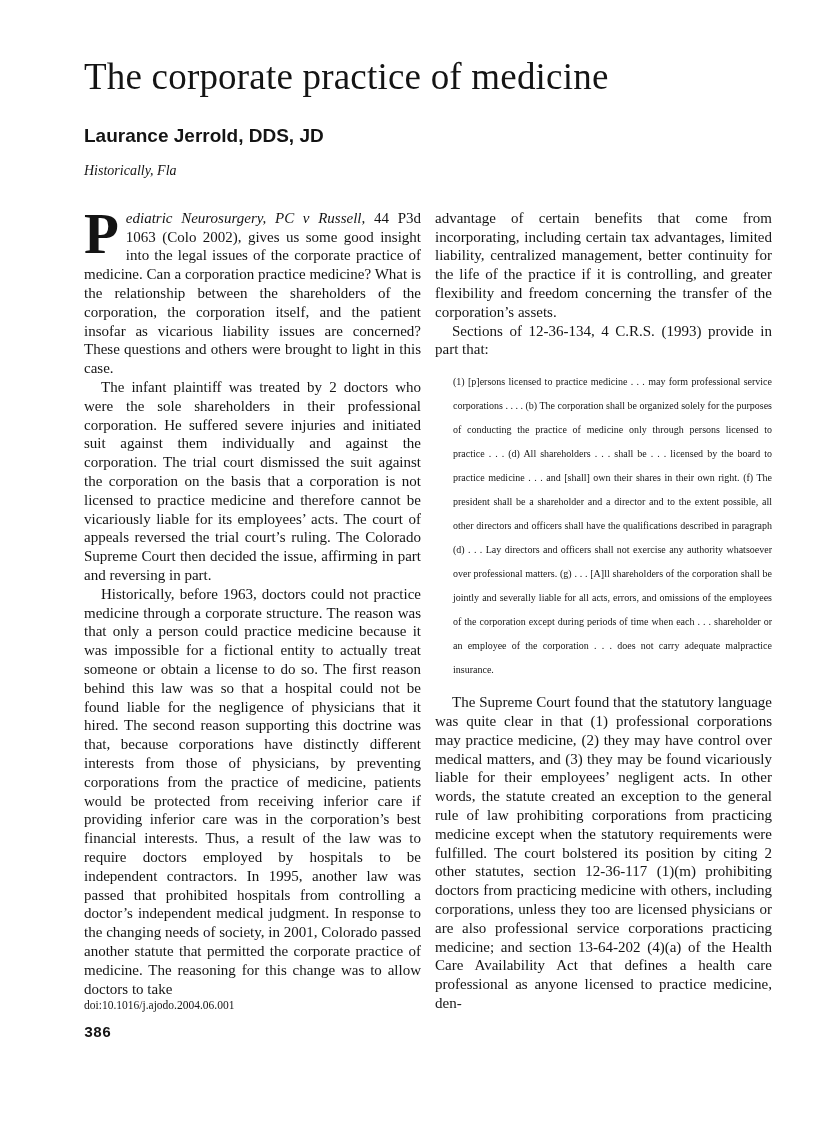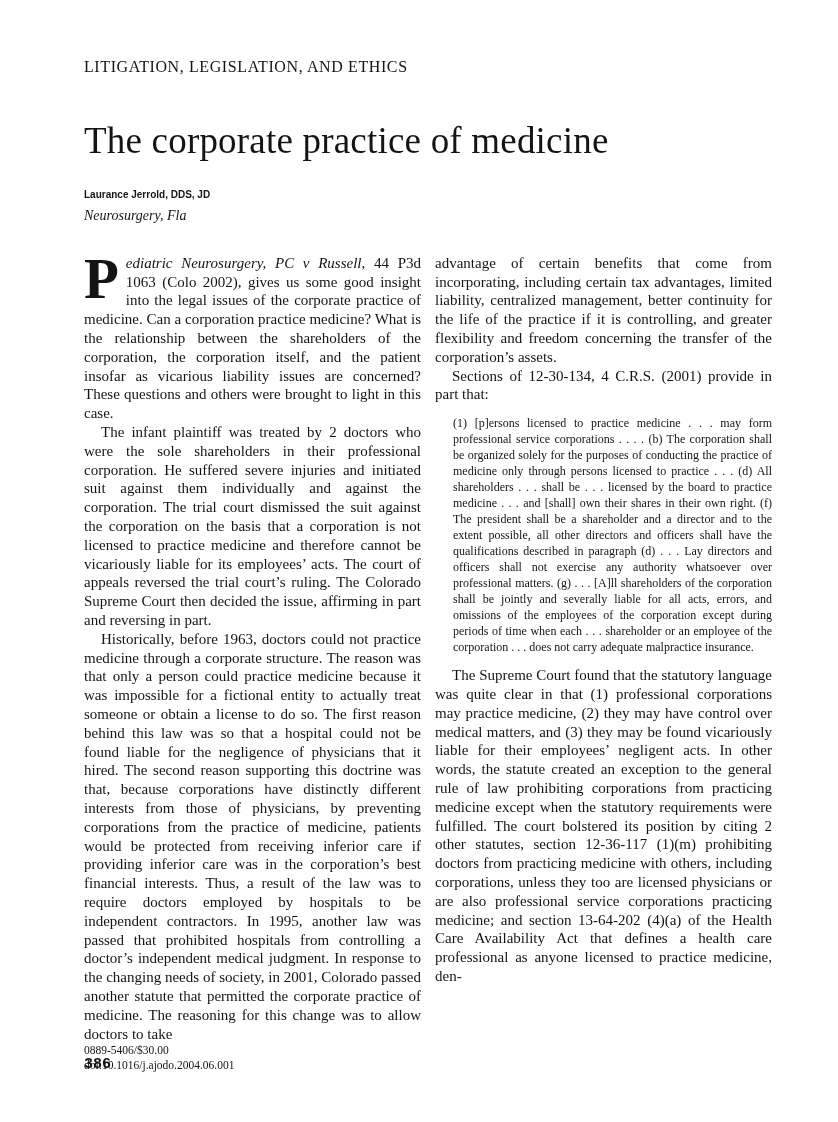--- a/index.html
+++ b/index.html
@@ -23,22 +23,22 @@
   .article-title {
     font-size: 37px;
     font-weight: 400;
     line-height: 1.05;
     margin-bottom: 28px;
     letter-spacing: 0.2px;
   }
   .author-name {
     font-family: "Liberation Sans", "DejaVu Sans", sans-serif;
     font-weight: 700;
-    font-size: 10px;
-    margin-bottom: 8px;
+    font-size: 19px;
+    margin-bottom: 16px;
   }
   .author-affiliation {
     font-style: italic;
     font-size: 14px;
     margin-bottom: 30px;
   }
   .columns {
     display: flex;
     gap: 14px;
   }
@@ -58,22 +58,22 @@
   .col p.indent { text-indent: 17px; }
   .dropcap {
     float: left;
     font-weight: 700;
     font-size: 57px;
     line-height: 46px;
     padding: 2px 7px 0 0;
   }
   .statute-quote {
     margin: 11px 0 11px 18px !important;
-    font-size: 12px;
-    line-height: 16px;
+    font-size: 10px;
+    line-height: 24px;
     text-align: justify;
   }
   .footnote {
     margin-top: auto;
     font-size: 11.5px;
     line-height: 14.4px;
     text-align: justify;
   }
   .page-number {
     font-family: Liberation Mono, monospace;
@@ -81,43 +81,41 @@
     font-size: 15px;
     margin-top: 12px;
   }
   .italic { font-style: italic; }
 </style>
 </head>
 <body>
 
 <div class="page">
 
-  <div class="running-head">LITIGATION, LEGISLATION, AND ETHICS</div>
 
   <h1 class="article-title">The corporate practice of medicine</h1>
 
   <div class="author-name">Laurance Jerrold, DDS, JD</div>
-  <div class="author-affiliation">Neurosurgery, Fla</div>
+  <div class="author-affiliation">Historically, Fla</div>
 
   <div class="columns">
 
     <div class="col col-left">
       <p><span class="dropcap">P</span><span class="italic">ediatric Neurosurgery, PC v Russell,</span><span> 44 P3d 1063 (Colo 2002), gives us some good insight into the legal issues of the corporate practice of medicine. Can a corporation practice medicine? What is the relationship between the shareholders of the corporation, the corporation itself, and the patient insofar as vicarious liability issues are concerned? These questions and others were brought to light in this case.</span></p>
       <p class="indent">The infant plaintiff was treated by 2 doctors who were the sole shareholders in their professional corporation. He suffered severe injuries and initiated suit against them individually and against the corporation. The trial court dismissed the suit against the corporation on the basis that a corporation is not licensed to practice medicine and therefore cannot be vicariously liable for its employees’ acts. The court of appeals reversed the trial court’s ruling. The Colorado Supreme Court then decided the issue, affirming in part and reversing in part.</p>
       <p class="indent">Historically, before 1963, doctors could not practice medicine through a corporate structure. The reason was that only a person could practice medicine because it was impossible for a fictional entity to actually treat someone or obtain a license to do so. The first reason behind this law was so that a hospital could not be found liable for the negligence of physicians that it hired. The second reason supporting this doctrine was that, because corporations have distinctly different interests from those of physicians, by preventing corporations from the practice of medicine, patients would be protected from receiving inferior care if providing inferior care was in the corporation’s best financial interests. Thus, a result of the law was to require doctors employed by hospitals to be independent contractors. In 1995, another law was passed that prohibited hospitals from controlling a doctor’s independent medical judgment. In response to the changing needs of society, in 2001, Colorado passed another statute that permitted the corporate practice of medicine. The reasoning for this change was to allow doctors to take</p>
 
       <div class="footnote">
-        <div>0889-5406/$30.00</div>
         <div>doi:10.1016/j.ajodo.2004.06.001</div>
       </div>
     </div>
 
     <div class="col col-right">
       <p>advantage of certain benefits that come from incorporating, including certain tax advantages, limited liability, centralized management, better continuity for the life of the practice if it is controlling, and greater flexibility and freedom concerning the transfer of the corporation’s assets.</p>
-      <p class="indent">Sections of 12-30-134, 4 C.R.S. (2001) provide in part that:</p>
+      <p class="indent">Sections of 12-36-134, 4 C.R.S. (1993) provide in part that:</p>
       <p class="statute-quote">(1) [p]ersons licensed to practice medicine . . . may form professional service corporations . . . . (b) The corporation shall be organized solely for the purposes of conducting the practice of medicine only through persons licensed to practice . . . (d) All shareholders . . . shall be . . . licensed by the board to practice medicine . . . and [shall] own their shares in their own right. (f) The president shall be a shareholder and a director and to the extent possible, all other directors and officers shall have the qualifications described in paragraph (d) . . . Lay directors and officers shall not exercise any authority whatsoever over professional matters. (g) . . . [A]ll shareholders of the corporation shall be jointly and severally liable for all acts, errors, and omissions of the employees of the corporation except during periods of time when each . . . shareholder or an employee of the corporation . . . does not carry adequate malpractice insurance.</p>
       <p class="indent">The Supreme Court found that the statutory language was quite clear in that (1) professional corporations may practice medicine, (2) they may have control over medical matters, and (3) they may be found vicariously liable for their employees’ negligent acts. In other words, the statute created an exception to the general rule of law prohibiting corporations from practicing medicine except when the statutory requirements were fulfilled. The court bolstered its position by citing 2 other statutes, section 12-36-117 (1)(m) prohibiting doctors from practicing medicine with others, including corporations, unless they too are licensed physicians or are also professional service corporations practicing medicine; and section 13-64-202 (4)(a) of the Health Care Availability Act that defines a health care professional as anyone licensed to practice medicine, den-</p>
     </div>
 
   </div>
 
   <div class="page-number">386</div>
 
 </div>
 

